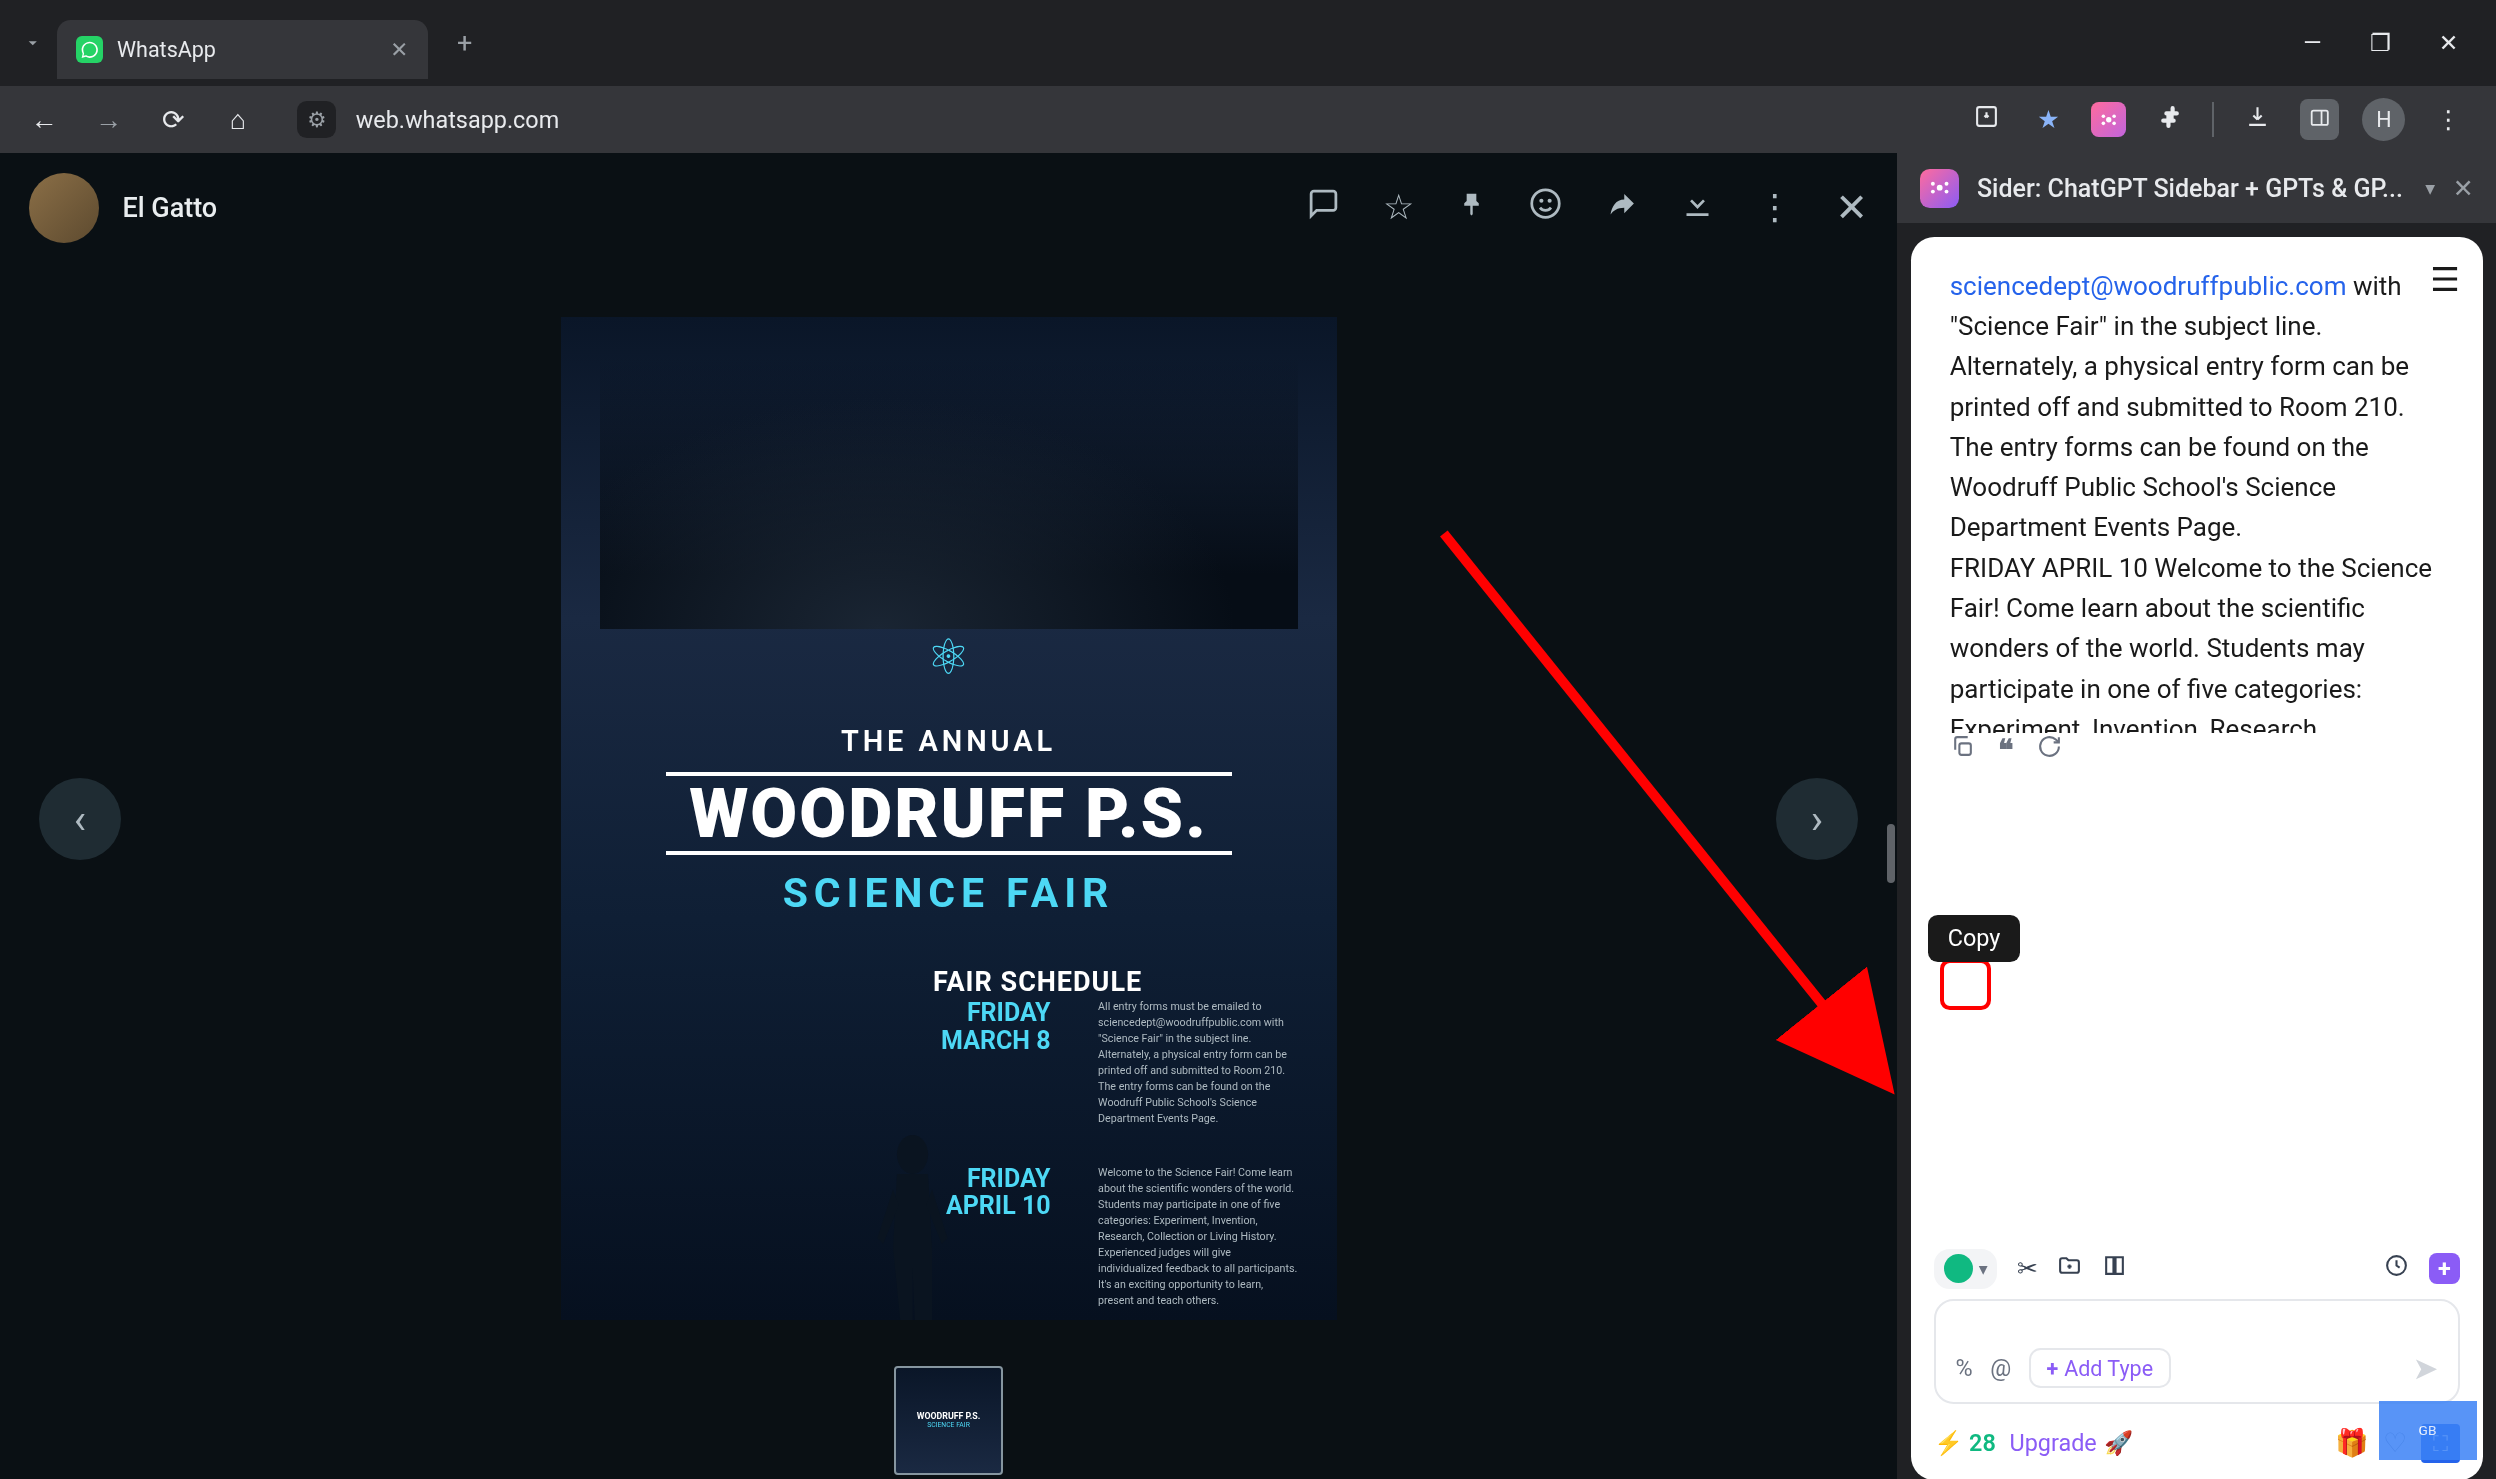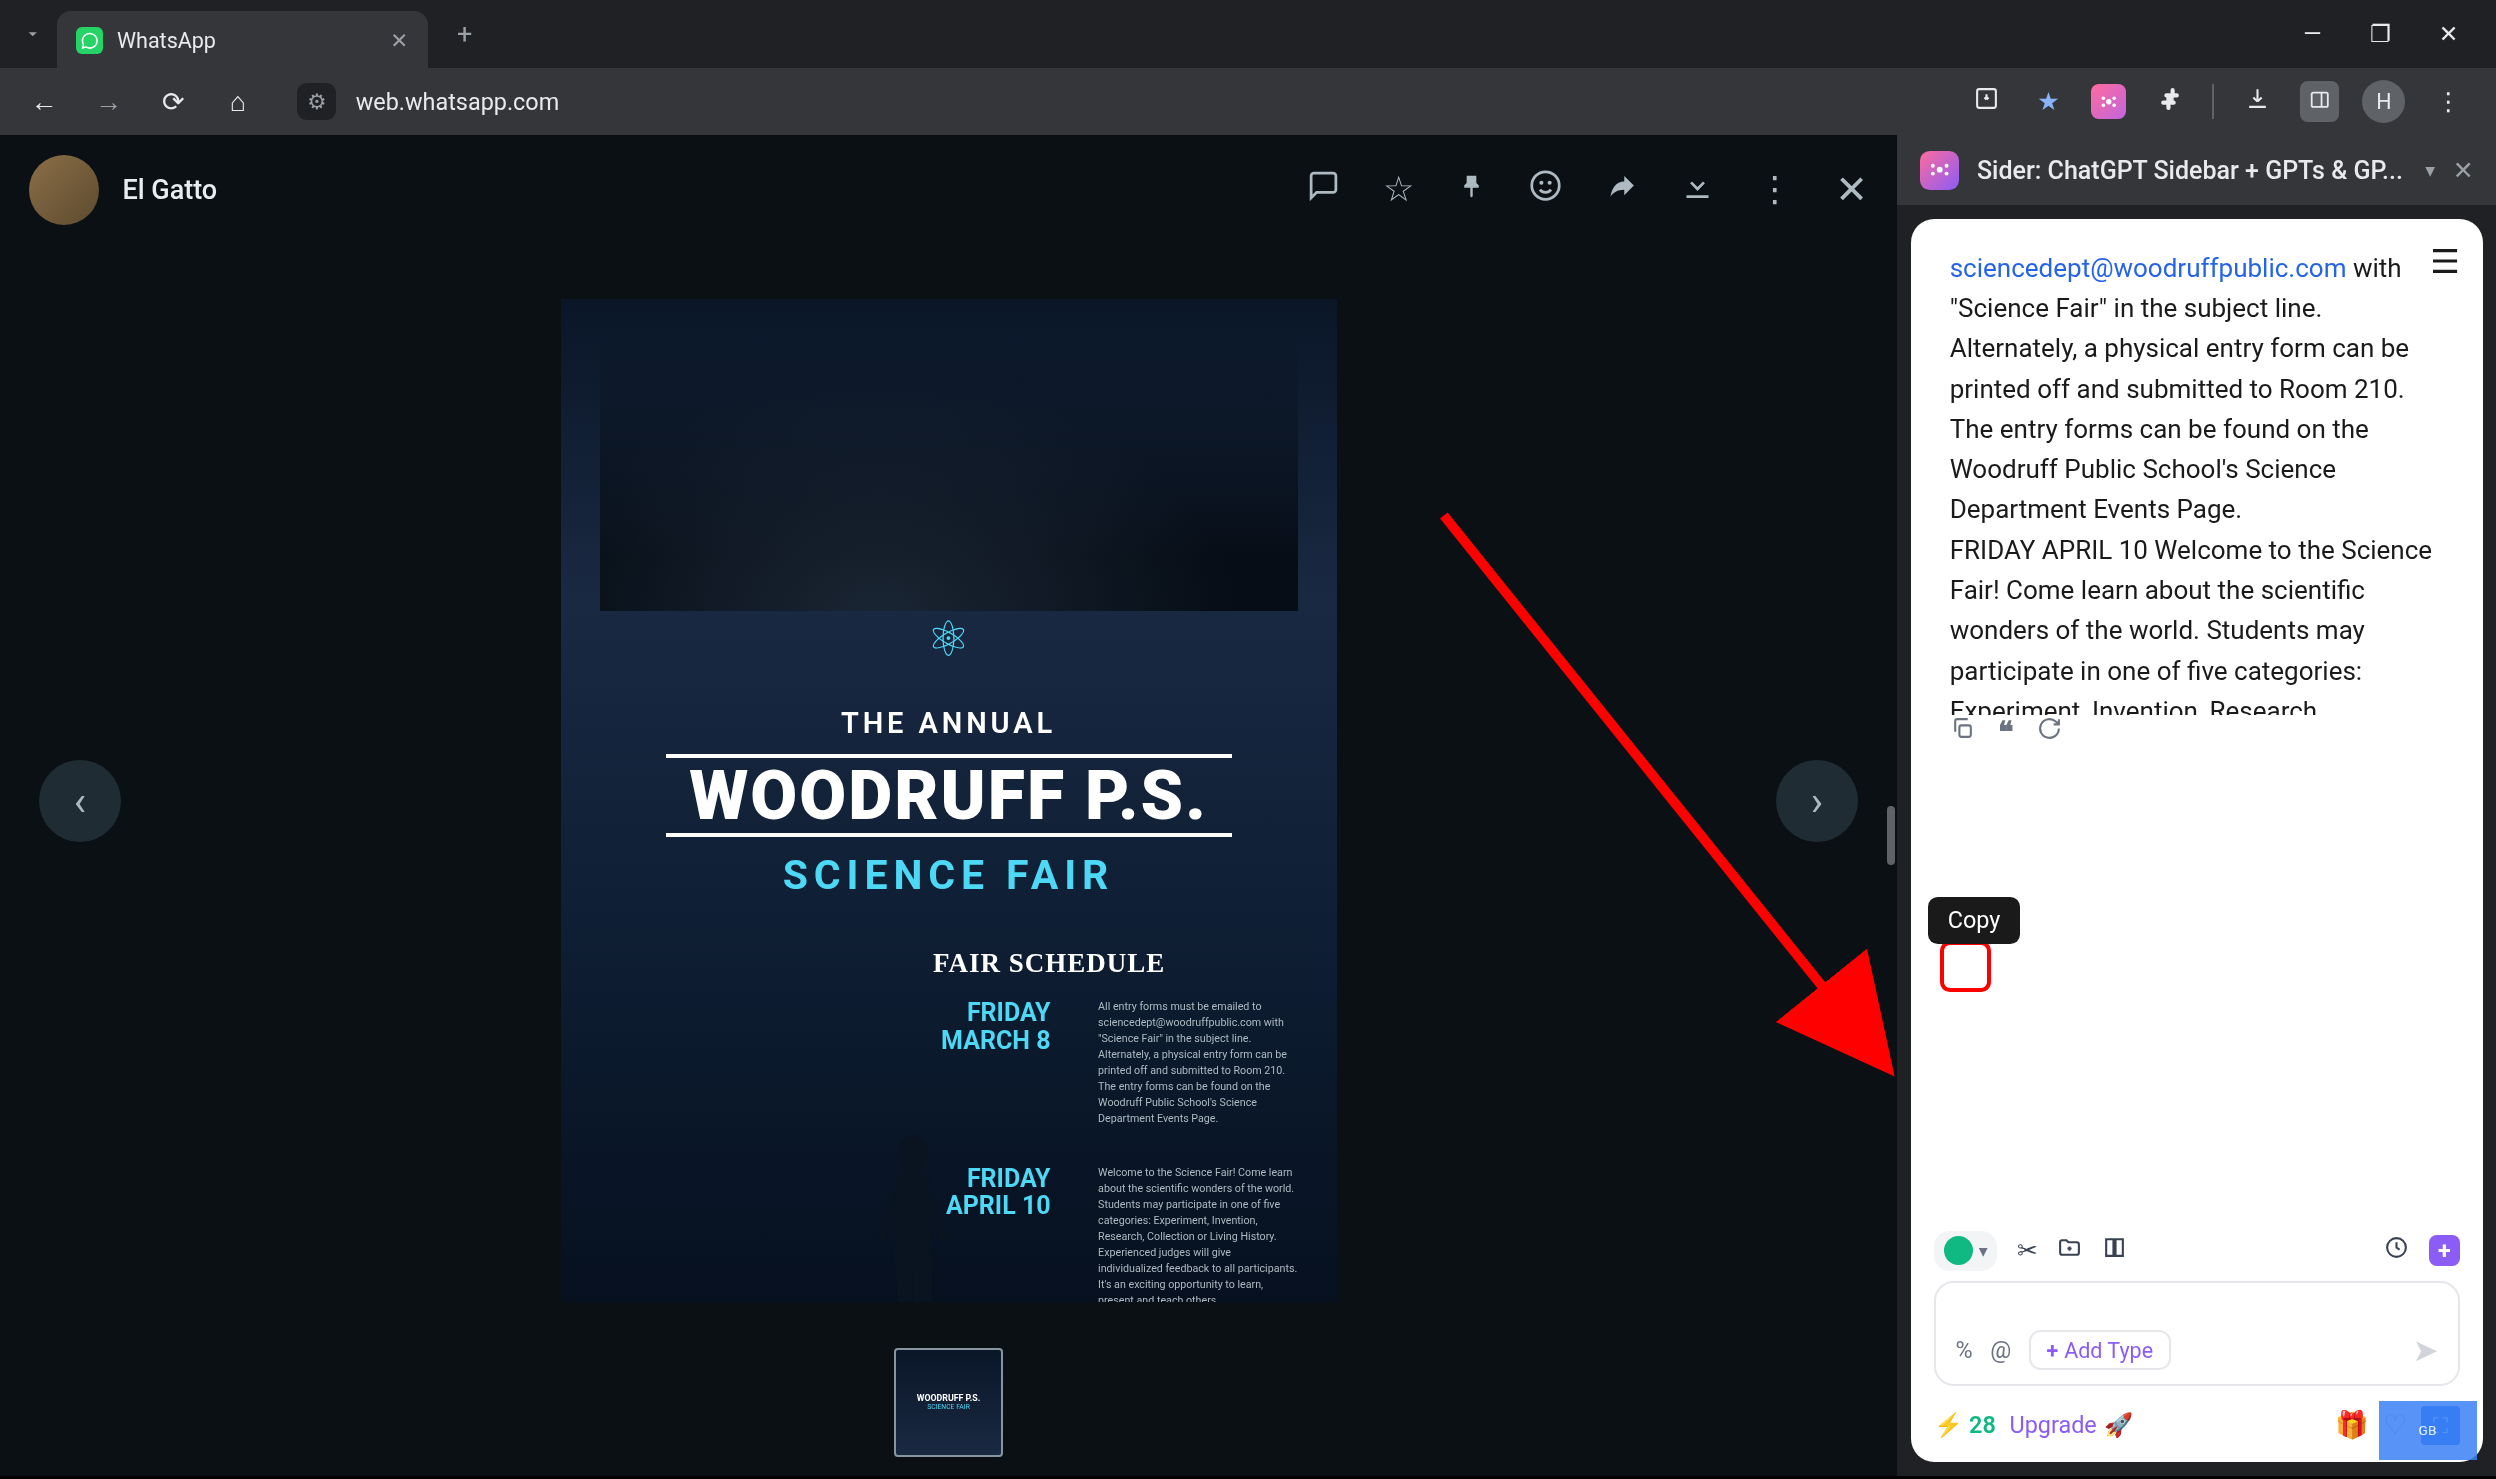--- a/index.html
+++ b/index.html
@@ -1,19 +1,19 @@
 <!DOCTYPE html>
 <html><head>
 <meta charset="utf-8">
 <style>
 * { margin: 0; padding: 0; box-sizing: border-box; font-family: -apple-system, BlinkMacSystemFont, "Segoe UI", Roboto, sans-serif; }
 body { background: #000; width: 2497px; height: 1479px; overflow: hidden; transform-origin: top left; }
 
 
-.browser-chrome { background: #202124; height: 68px; display: flex; align-items: center; }
+.browser-chrome { background: #202124; height: 86px; display: flex; align-items: center; }
 .tab-area { display: flex; align-items: center; height: 100%; }
 .tab-dropdown { width: 49px; height: 49px; display: flex; align-items: center; justify-content: center; color: #9aa0a6; margin-left: 7.8px; font-size: 19.5px; }
 .tab { background: #35363a; border-radius: 13.7px 13.7px 0 0; padding: 0 29px 0 19.5px; height: 59px; display: flex; align-items: center; gap: 13.7px; margin-top: 12.7px; min-width: 371px; position: relative; }
 .tab-favicon { width: 27px; height: 27px; background: #25d366; border-radius: 5.9px; display: flex; align-items: center; justify-content: center; }
 .tab-favicon svg { width: 19.5px; height: 19.5px; fill: white; }
 .tab-title { color: #e8eaed; font-size: 21.5px; }
 .tab-close { color: #9aa0a6; font-size: 21.5px; position: absolute; right: 19.5px; }
 .new-tab { color: #9aa0a6; font-size: 27px; margin-left: 19.5px; padding: 9.8px; }
 .window-controls { margin-left: auto; display: flex; gap: 29px; padding-right: 29px; }
 .window-controls span { color: #e8eaed; font-size: 23.4px; width: 39px; text-align: center; }
@@ -54,21 +54,21 @@
 
 
 .poster { width: 776px; height: 1003px; background: linear-gradient(180deg, #0a1628 0%, #1a2942 30%, #0f1f35 60%, #06101f 100%); position: relative; overflow: hidden; color: white; padding: 39px; }
 .poster-atom { width: 59px; height: 59px; margin: 0 auto; color: #4dd8f5; font-size: 49px; text-align: center; }
 .poster-annual { text-align: center; font-size: 29px; letter-spacing: 3.9px; margin-top: 36px; font-weight: 600; }
 .poster-title { text-align: center; font-size: 68px; font-weight: 900; letter-spacing: 2px; border-top: 4.9px solid white; border-bottom: 4.9px solid white; padding: 3.9px 0; margin: 13.7px auto; width: 566px; line-height: 1; }
 .poster-subtitle { text-align: center; color: #4dd8f5; font-size: 41px; font-weight: 700; letter-spacing: 5.9px; }
 .poster-cols { display: flex; margin-top: 49px; gap: 19.5px; }
 .poster-left { flex: 0 0 45%; position: relative; }
 .poster-right { flex: 1; }
-.schedule-title { color: white; font-size: 27px; font-weight: 700; letter-spacing: 1px; margin-bottom: 20px; font-family: Liberation Serif, serif; }
+.schedule-title { color: white; font-size: 27px; font-weight: 700; letter-spacing: 1px; margin-bottom: 1px; }
 .schedule-date { color: #4dd8f5; font-size: 25px; font-weight: 700; text-align: right; line-height: 1.1; padding-right: 19.5px; }
 .schedule-text { color: #aebac1; font-size: 10.7px; line-height: 1.5; margin-bottom: 19.5px; }
 .schedule-row { display: flex; align-items: flex-start; gap: 28px; margin-bottom: 17.6px; }
 .schedule-row .schedule-date { flex: 0 0 137px; }
 .poster-silhouette { position: absolute; bottom: 215px; left: 254px; width: 117px; height: 234px; }
 .poster-rocks { position: absolute; bottom: 0; left: 0; right: 0; height: 273px; background: radial-gradient(ellipse at 40% 100%, #1a2533 0%, transparent 60%), linear-gradient(180deg, transparent 0%, #060d16 80%); z-index: 0; }
 .poster > * { position: relative; z-index: 1; }
 
 
 .thumb-strip { position: absolute; bottom: 19.5px; left: 0; right: 0; display: flex; justify-content: center; }

